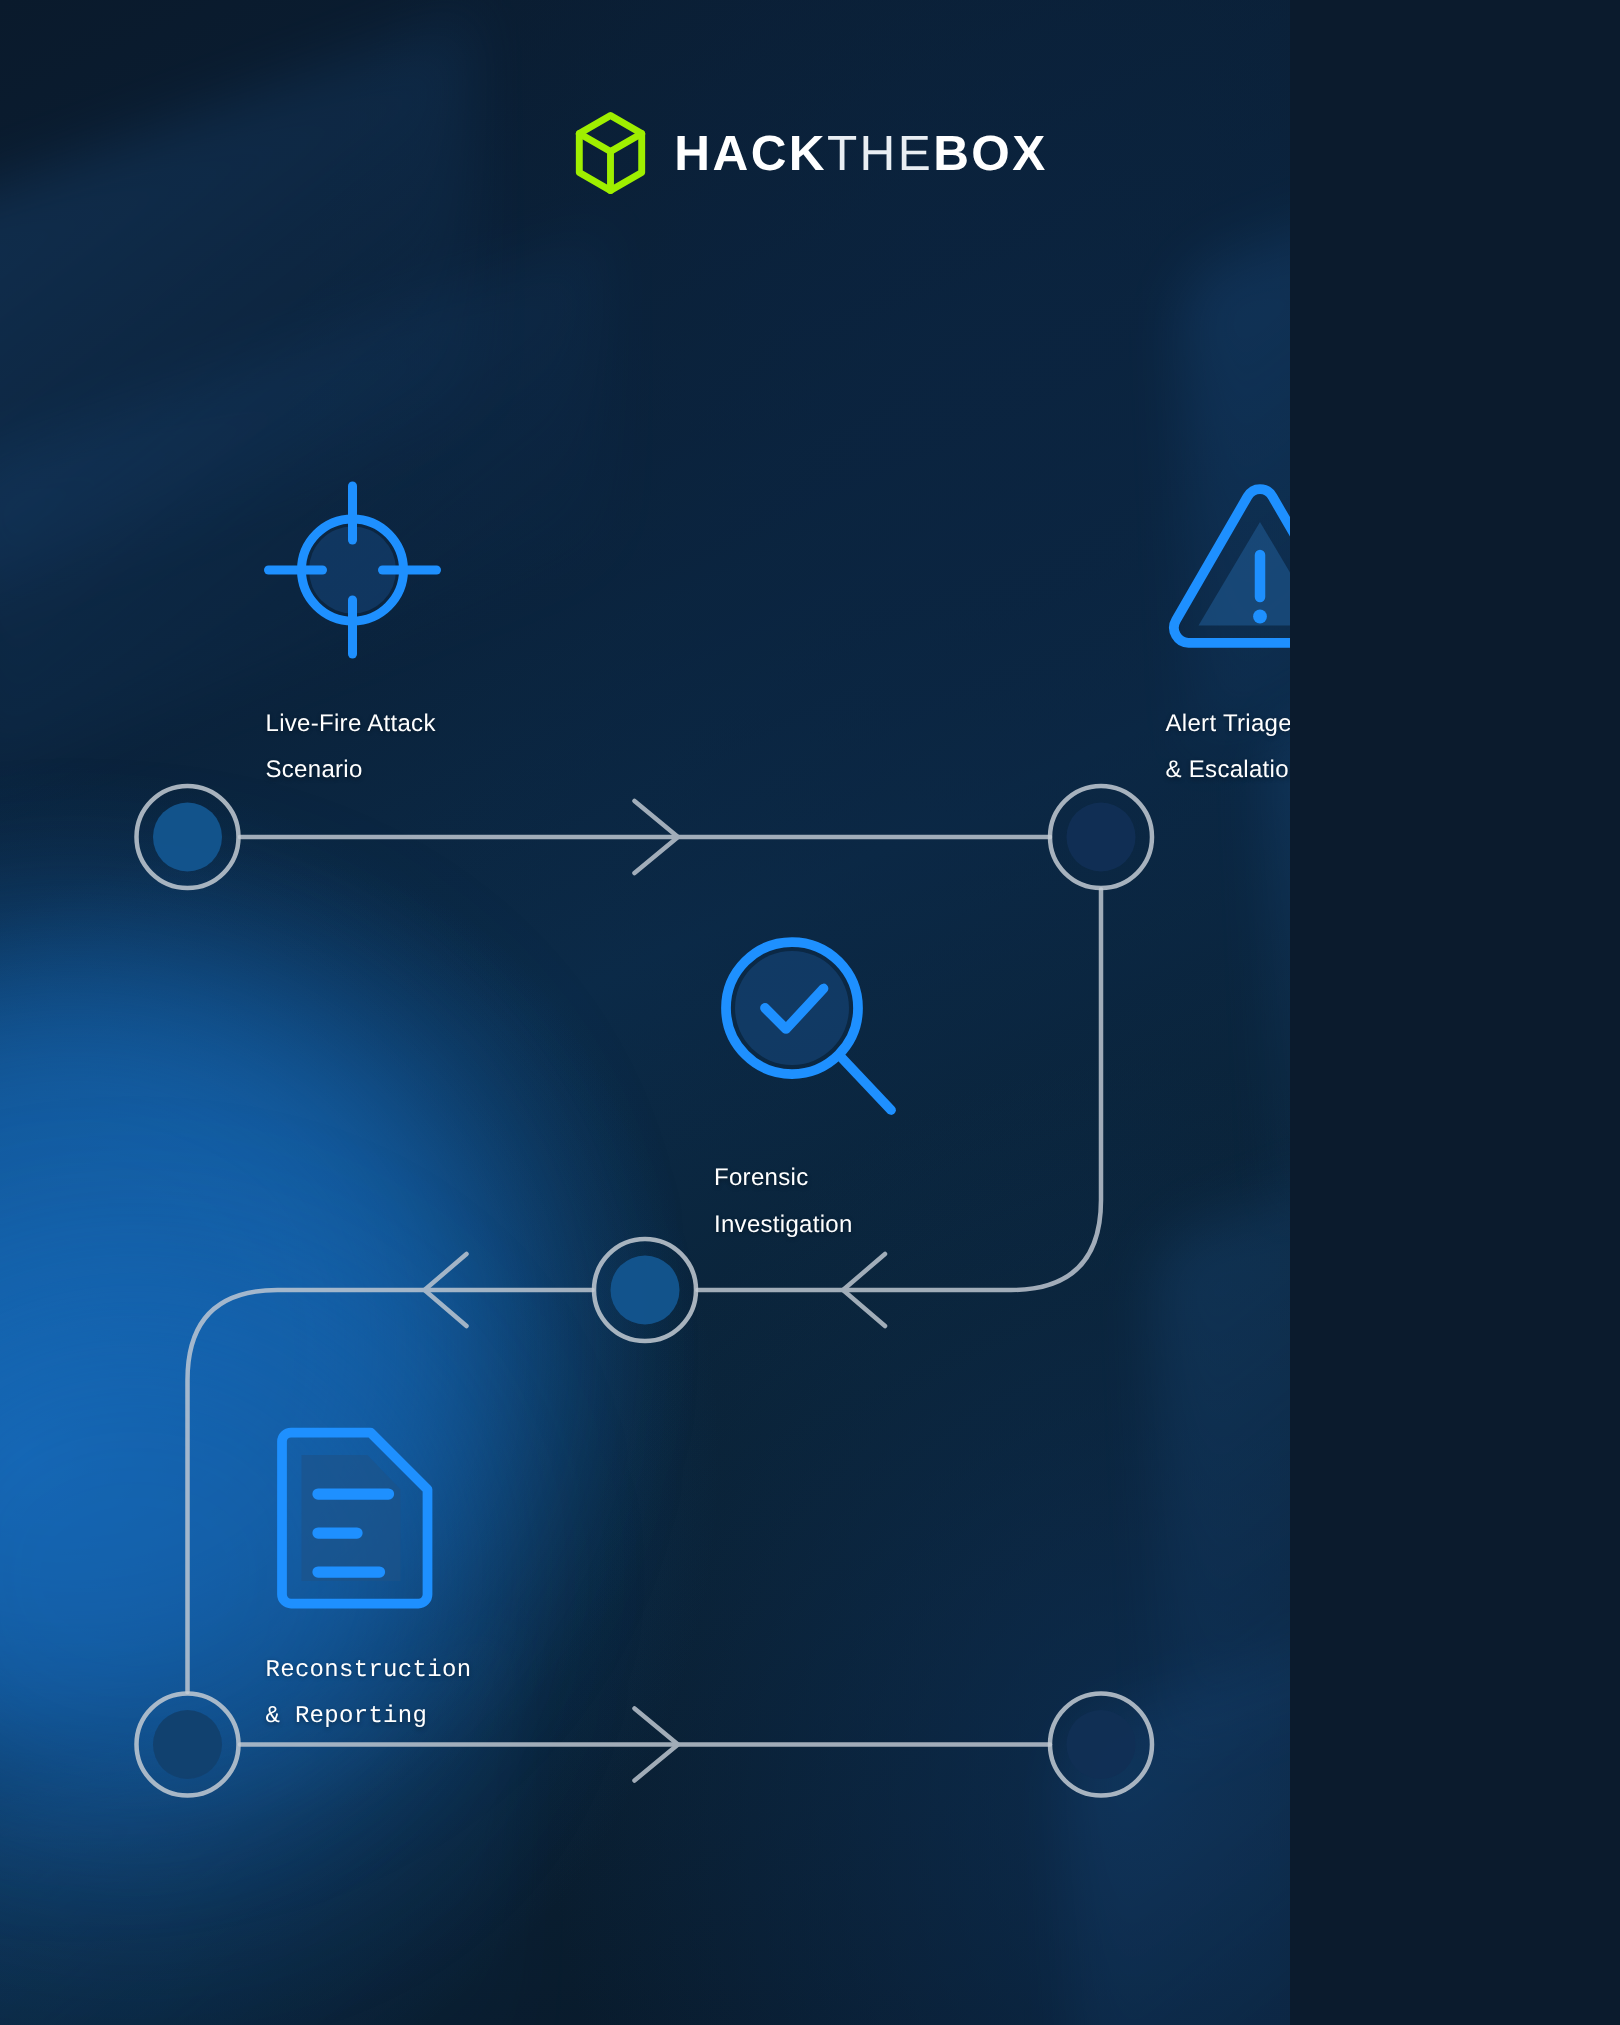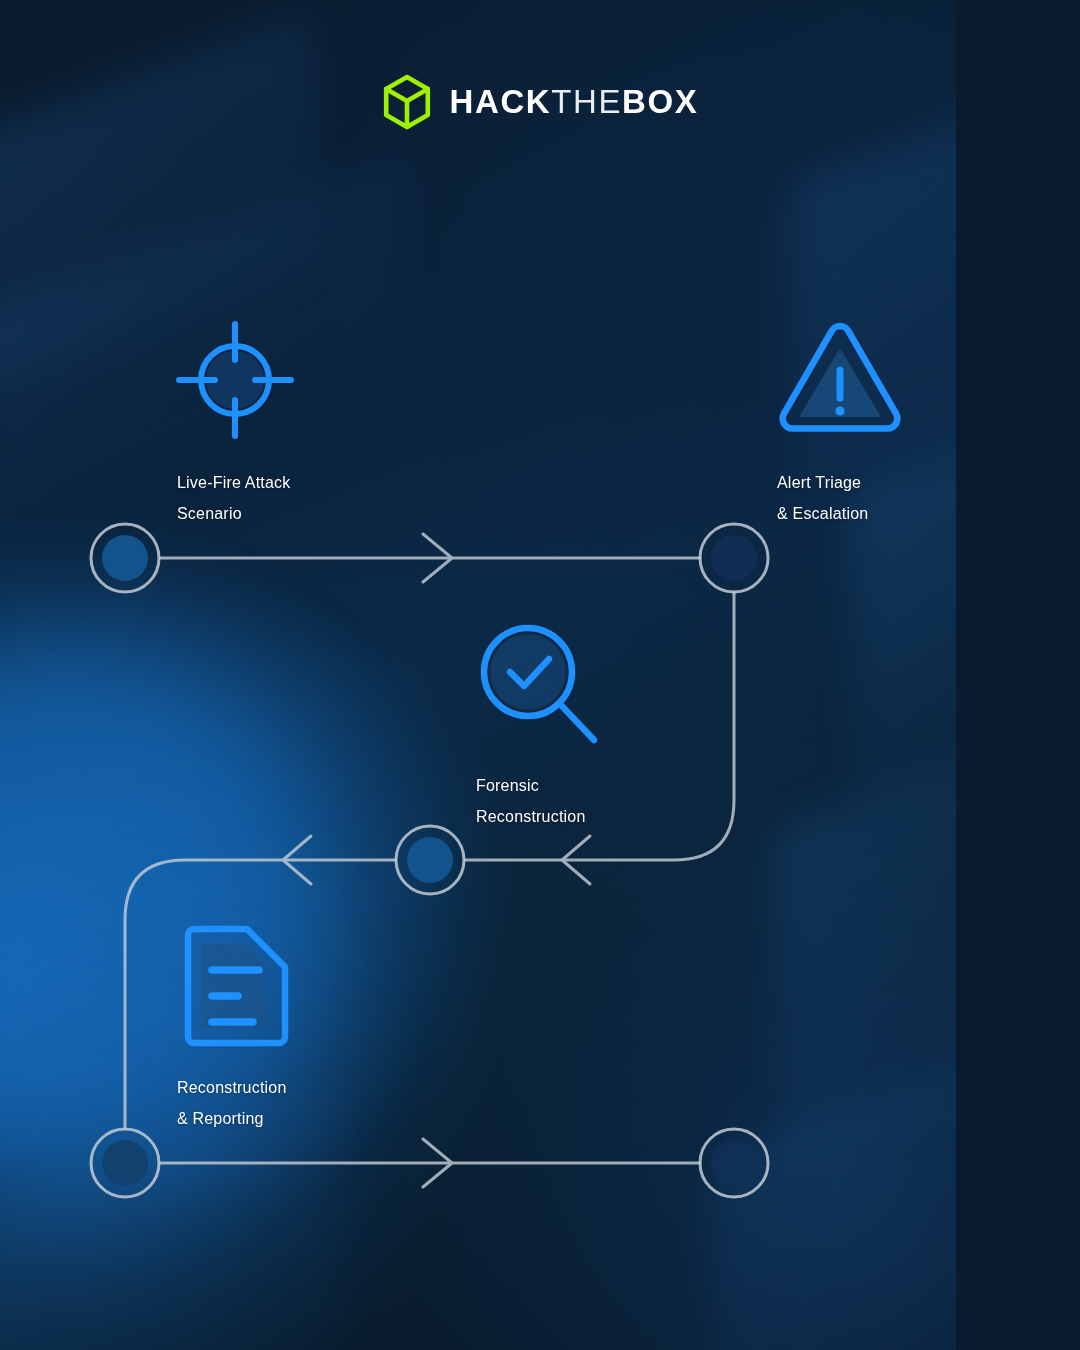--- a/index.html
+++ b/index.html
@@ -3,21 +3,21 @@
 <meta charset="utf-8">
 <style>
   html,body{margin:0;padding:0;}
   body{
     width:1080px;height:1350px;
     background:#0b1b2d;
     font-family:"Liberation Sans", sans-serif;
     overflow:hidden;
   }
   #stage{
-    position:relative;width:956px;height:1350px;overflow:hidden;
+    position:relative;width:860px;height:1350px;overflow:hidden;
     background:
       radial-gradient(circle at 2% 72%, rgba(22,110,190,0.85) 0%, rgba(17,85,150,0.45) 14%, rgba(10,45,85,0.0) 36%),
       radial-gradient(ellipse 60% 40% at 18% 66%, rgba(18,96,170,0.55) 0%, rgba(12,55,100,0.0) 60%),
       radial-gradient(ellipse 70% 55% at 88% 88%, rgba(13,48,86,0.75) 0%, rgba(10,30,55,0.0) 65%),
       radial-gradient(ellipse 80% 60% at 78% 22%, rgba(11,36,64,0.9) 0%, rgba(9,25,45,0.0) 70%),
       linear-gradient(155deg,#0a1a2c 0%,#0a2139 28%,#0b2b49 48%,#0a2236 68%,#081727 100%);
   }
   .iso{
     position:absolute;border-radius:14px;
     background:linear-gradient(160deg, rgba(38,105,175,.55), rgba(14,45,80,.15));
@@ -150,24 +150,24 @@
   </div>
 
   <div class="step" style="left:474px;top:618px;">
     <svg class="icon" width="130" height="130" viewBox="0 0 130 130">
       <circle cx="54" cy="54" r="38" fill="#17497f" opacity="0.55"></circle>
       <circle cx="54" cy="54" r="44" fill="none" stroke="#1E90FF" stroke-width="6.5"></circle>
       <line x1="86" y1="86" x2="120" y2="122" stroke="#1E90FF" stroke-width="6.5" stroke-linecap="round"></line>
       <polyline points="36,54 50,68 75,41" fill="none" stroke="#1E90FF" stroke-width="6.5" stroke-linecap="round" stroke-linejoin="round"></polyline>
     </svg>
     <div class="label" style="margin-top:22px;margin-left:2px;">Forensic
-Reconstruction</div>
+Investigation</div>
   </div>
 
-  <div class="step" style="left:175px;top:922px;">
+  <div class="step" style="left:175px;top:948px;font-family:Liberation Mono, monospace;">
     <svg class="icon" width="116" height="128" viewBox="0 0 116 128">
       <path d="M26 22 L70 22 L92 45 L92 106 L26 106 Z" fill="#1d5288" opacity="0.62"></path>
       <path d="M13 13 C13 9.7 15.7 7 19 7 L72 7 L110 45 L110 115 C110 118.3 107.3 121 104 121
                L19 121 C15.7 121 13 118.3 13 115 Z" fill="none" stroke="#1E90FF" stroke-width="6.5" stroke-linejoin="round"></path>
       <g stroke="#1E90FF" stroke-width="7.5" stroke-linecap="round">
         <line x1="37" y1="48" x2="84" y2="48"></line>
         <line x1="37" y1="74" x2="63" y2="74"></line>
         <line x1="37" y1="100" x2="78" y2="100"></line>
       </g>
     </svg>

